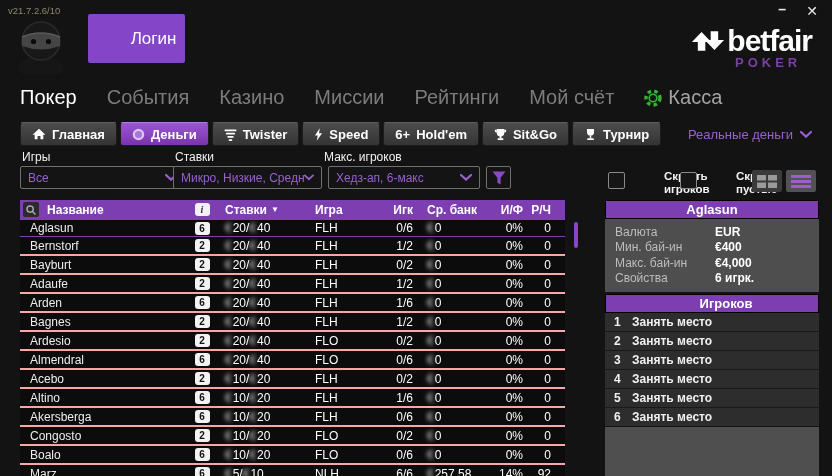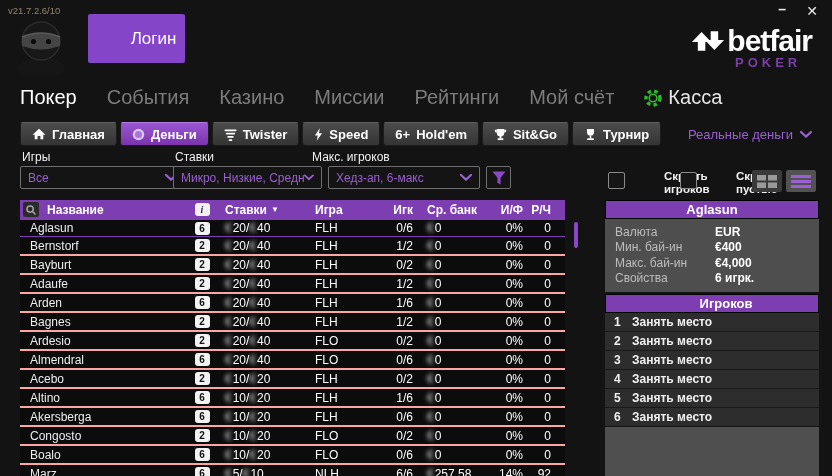--- a/index.html
+++ b/index.html
@@ -17,21 +17,21 @@
              color:#fff;font-size:17px;display:flex;align-items:center;justify-content:center;padding-left:40px;}
   .logo{right:20px;top:24px;display:flex;flex-direction:column;align-items:center;}
   .logo-top{display:flex;align-items:center;gap:1px;}
   .logo-word{font-size:30px;font-weight:bold;letter-spacing:-1px;color:#fff;}
   .logo-sub{font-size:13px;letter-spacing:4px;color:#7b3fa8;margin-top:-3px;padding-left:34px;font-weight:bold;}
 
   
   .nav{left:20px;top:86px;display:flex;gap:30px;align-items:center;}
   .nav-item{display:flex;gap:6px;align-items:center;font-size:20px;color:#7c7c7c;cursor:default;}
   .nav-item.active{color:#fff;}
-  .nav-item.accent{color:#e5e5e5;justify-content:flex-end;}
+  .nav-item.accent{color:#a3a3a3;justify-content:flex-end;}
   .nav-ico{display:flex;align-items:center;}
 
   
   .tabs{left:20px;top:122px;display:flex;gap:3px;height:24px;}
   .tab{display:flex;align-items:center;gap:6px;padding:0 11px;font-size:13px;font-weight:bold;color:#fff;
        background:linear-gradient(#4c4c4c,#343434);border:1px solid #1c1c1c;border-top-color:#5e5e5e;border-radius:3px;}
   .tab.active{background:linear-gradient(#9a55d2,#7a35ad);border-top-color:#b07ae0;}
   .tab-ico{display:flex;align-items:center;}
   .sixplus{font-size:13px;font-weight:bold;}
   .money-mode{right:20px;top:127px;display:flex;align-items:center;gap:7px;color:#9a5fd0;font-size:13px;}
@@ -224,21 +224,21 @@
     </div>
   <div class="abs money-mode">
     <span>Реальные деньги</span>
     <svg width="12" height="7" viewBox="0 0 12 7">
       <path d="M1 1 L6 5.6 L11 1" fill="none" stroke="#9a5fd0" stroke-width="2.2" stroke-linecap="round"></path>
     </svg>
   </div>
 
   <div class="abs flabel" style="left:22px">Игры</div>
   <div class="abs flabel" style="left:175px">Ставки</div>
-  <div class="abs flabel" style="left:312px">Макс. игроков</div>
+  <div class="abs flabel" style="left:324px">Макс. игроков</div>
 
   <div class="abs dropdown" style="left:20px;width:165px">
     <span class="dd-val">Все</span>
     <svg width="12" height="7" viewBox="0 0 12 7">
         <path d="M1 1 L6 5.6 L11 1" fill="none" stroke="#9a5fd0" stroke-width="2.2" stroke-linecap="round"></path>
       </svg>
   </div>
   <div class="abs dropdown" style="left:173px;width:149px">
     <span class="dd-val">Микро, Низкие, Средние,...</span>
     <svg width="12" height="7" viewBox="0 0 12 7">

